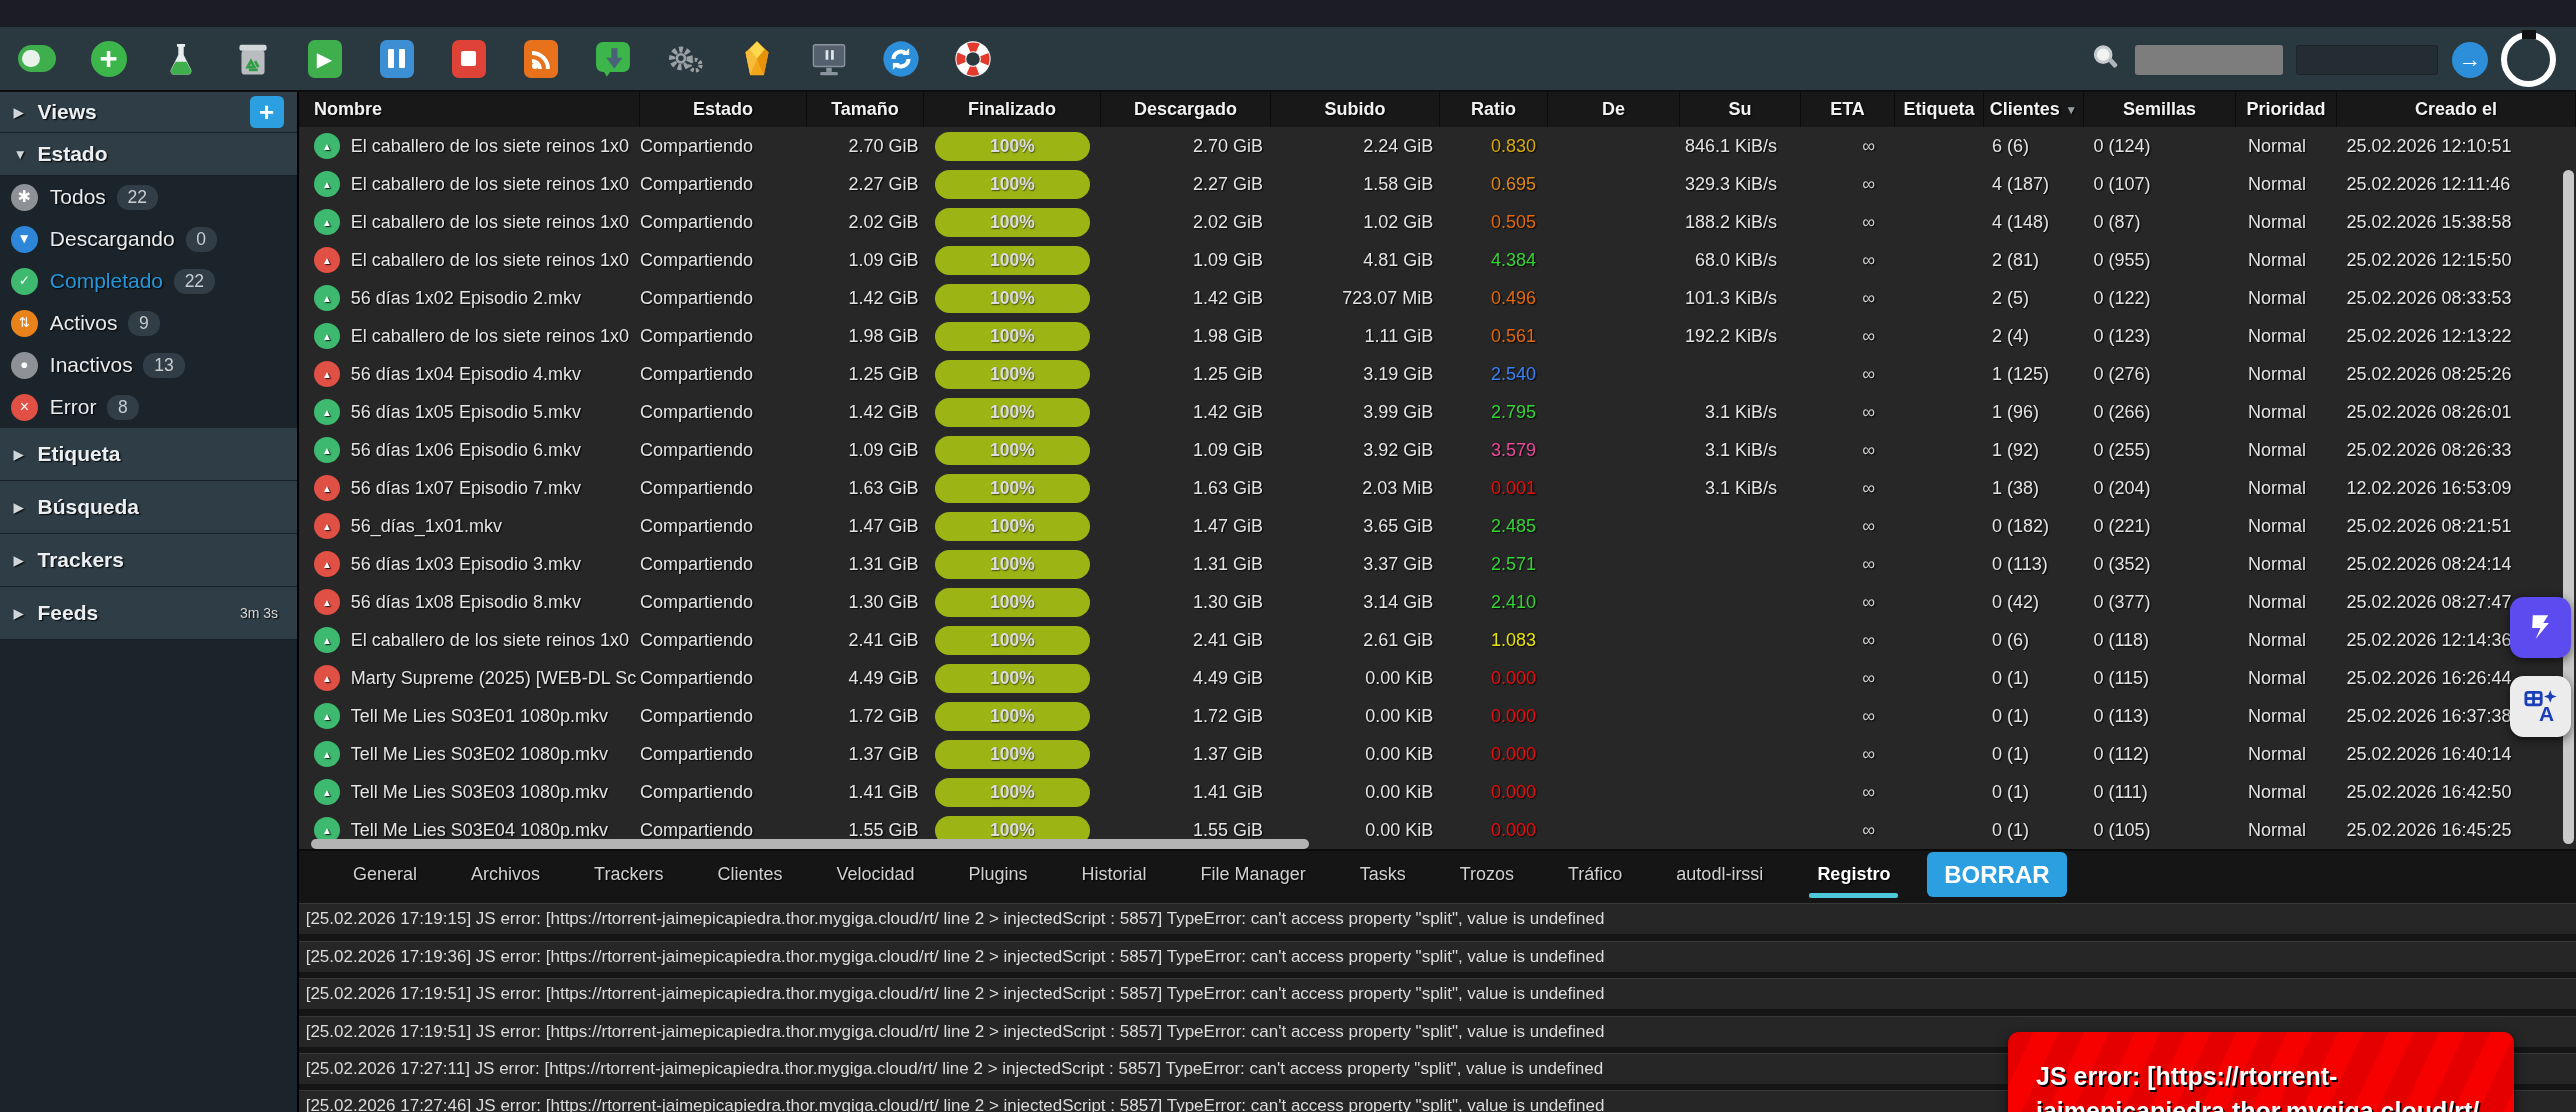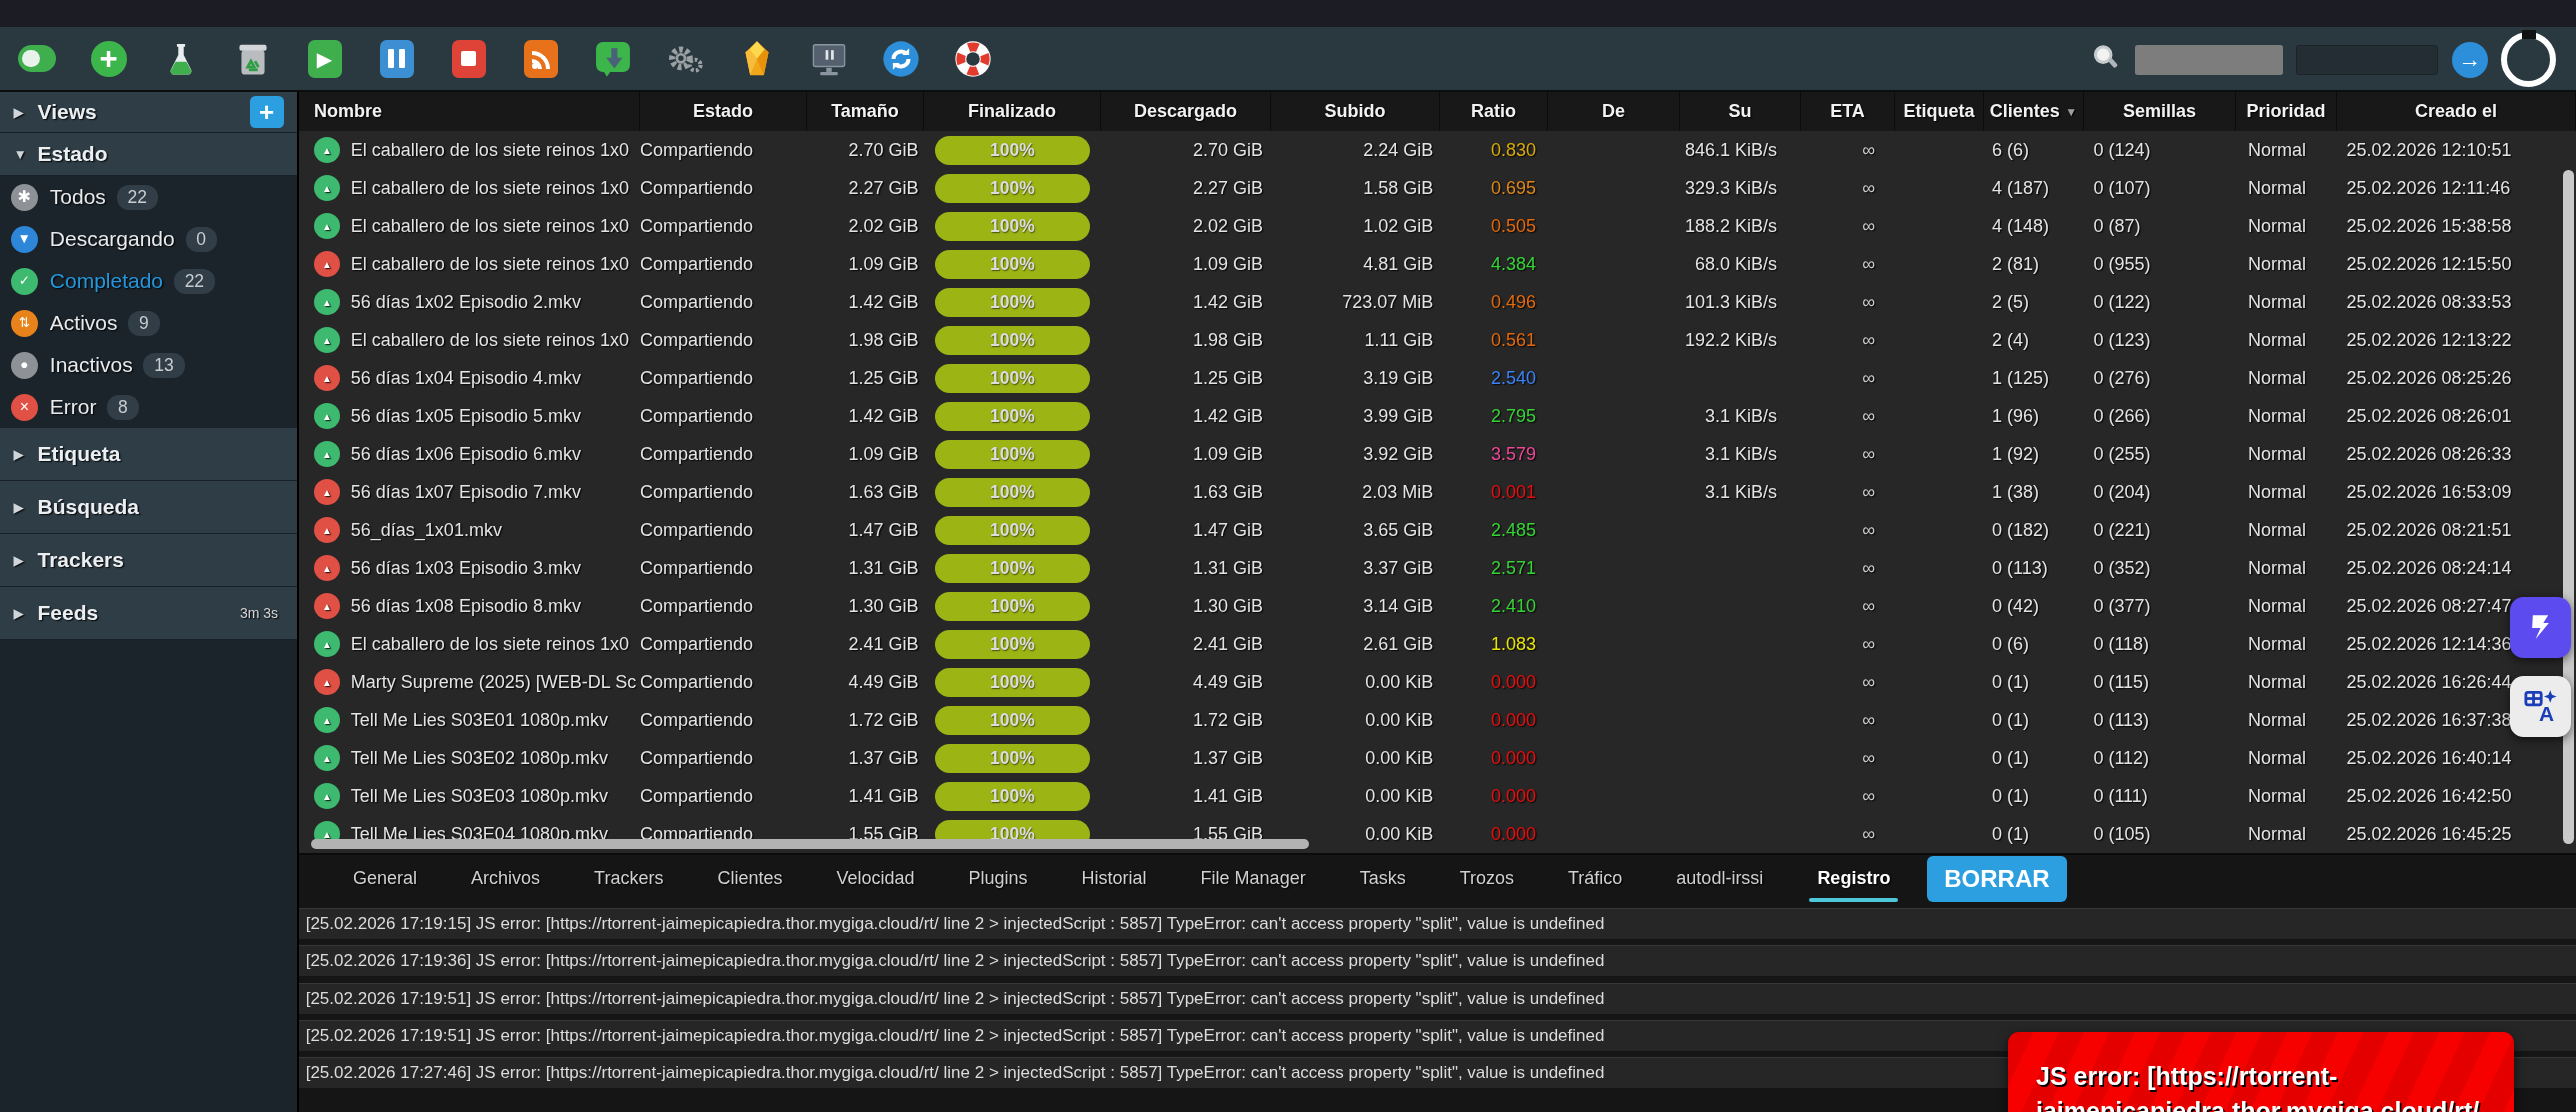--- a/index.html
+++ b/index.html
@@ -583,21 +583,21 @@
           <div class="r c-desc">1.63 GiB</div>
           <div class="r c-sub">2.03 MiB</div>
           <div class="r c-ratio" style="color: rgb(235, 13, 13);">0.001</div>
           <div class="r c-de"></div>
           <div class="r c-su">3.1 KiB/s</div>
           <div class="r c-eta">∞</div>
           <div class="c-etiq"></div>
           <div class="c-cli">1 (38)</div>
           <div class="c-sem">0 (204)</div>
           <div class="c-pri">Normal</div>
-          <div class="c-cre">25.02.2026 16:53:09</div>
+          <div class="c-cre">12.02.2026 16:53:09</div>
         </div>
         <div class="trow tgrid shadowed">
           <div class="c-name">
             <span class="st-ic st-red">▲</span>
             <span>56_días_1x01.mkv</span>
           </div>
           <div class="c-estado">Compartiendo</div>
           <div class="r c-tamano">1.47 GiB</div>
           <div>
             <span class="progress">100%</span>
@@ -809,20 +809,21 @@
           <div class="tab shadowed">Tráfico</div>
           <div class="tab shadowed">autodl-irssi</div>
           <div class="tab shadowed active">Registro</div>
           <button class="clear-btn">BORRAR</button>
         </div>
       <div class="loglist">
           <div class="logline">[25.02.2026 17:19:15] JS error: [https://rtorrent-jaimepicapiedra.thor.mygiga.cloud/rt/ line 2 &gt; injectedScript : 5857] TypeError: can't access property "split", value is undefined</div>
           <div class="logline">[25.02.2026 17:19:36] JS error: [https://rtorrent-jaimepicapiedra.thor.mygiga.cloud/rt/ line 2 &gt; injectedScript : 5857] TypeError: can't access property "split", value is undefined</div>
           <div class="logline">[25.02.2026 17:19:51] JS error: [https://rtorrent-jaimepicapiedra.thor.mygiga.cloud/rt/ line 2 &gt; injectedScript : 5857] TypeError: can't access property "split", value is undefined</div>
           <div class="logline">[25.02.2026 17:19:51] JS error: [https://rtorrent-jaimepicapiedra.thor.mygiga.cloud/rt/ line 2 &gt; injectedScript : 5857] TypeError: can't access property "split", value is undefined</div>
+          <div class="logline">[25.02.2026 17:27:11] JS error: [https://rtorrent-jaimepicapiedra.thor.mygiga.cloud/rt/ line 2 &gt; injectedScript : 5857] TypeError: can't access property "split", value is undefined</div>
           <div class="logline">[25.02.2026 17:27:46] JS error: [https://rtorrent-jaimepicapiedra.thor.mygiga.cloud/rt/ line 2 &gt; injectedScript : 5857] TypeError: can't access property "split", value is undefined</div>
         </div>
     </div>
   </div>
 </div>
 
 <div class="ext-stack">
   <div class="ext-btn ext-purple">
     <span>
       <svg viewBox="0 0 56 56" width="36" height="36">

